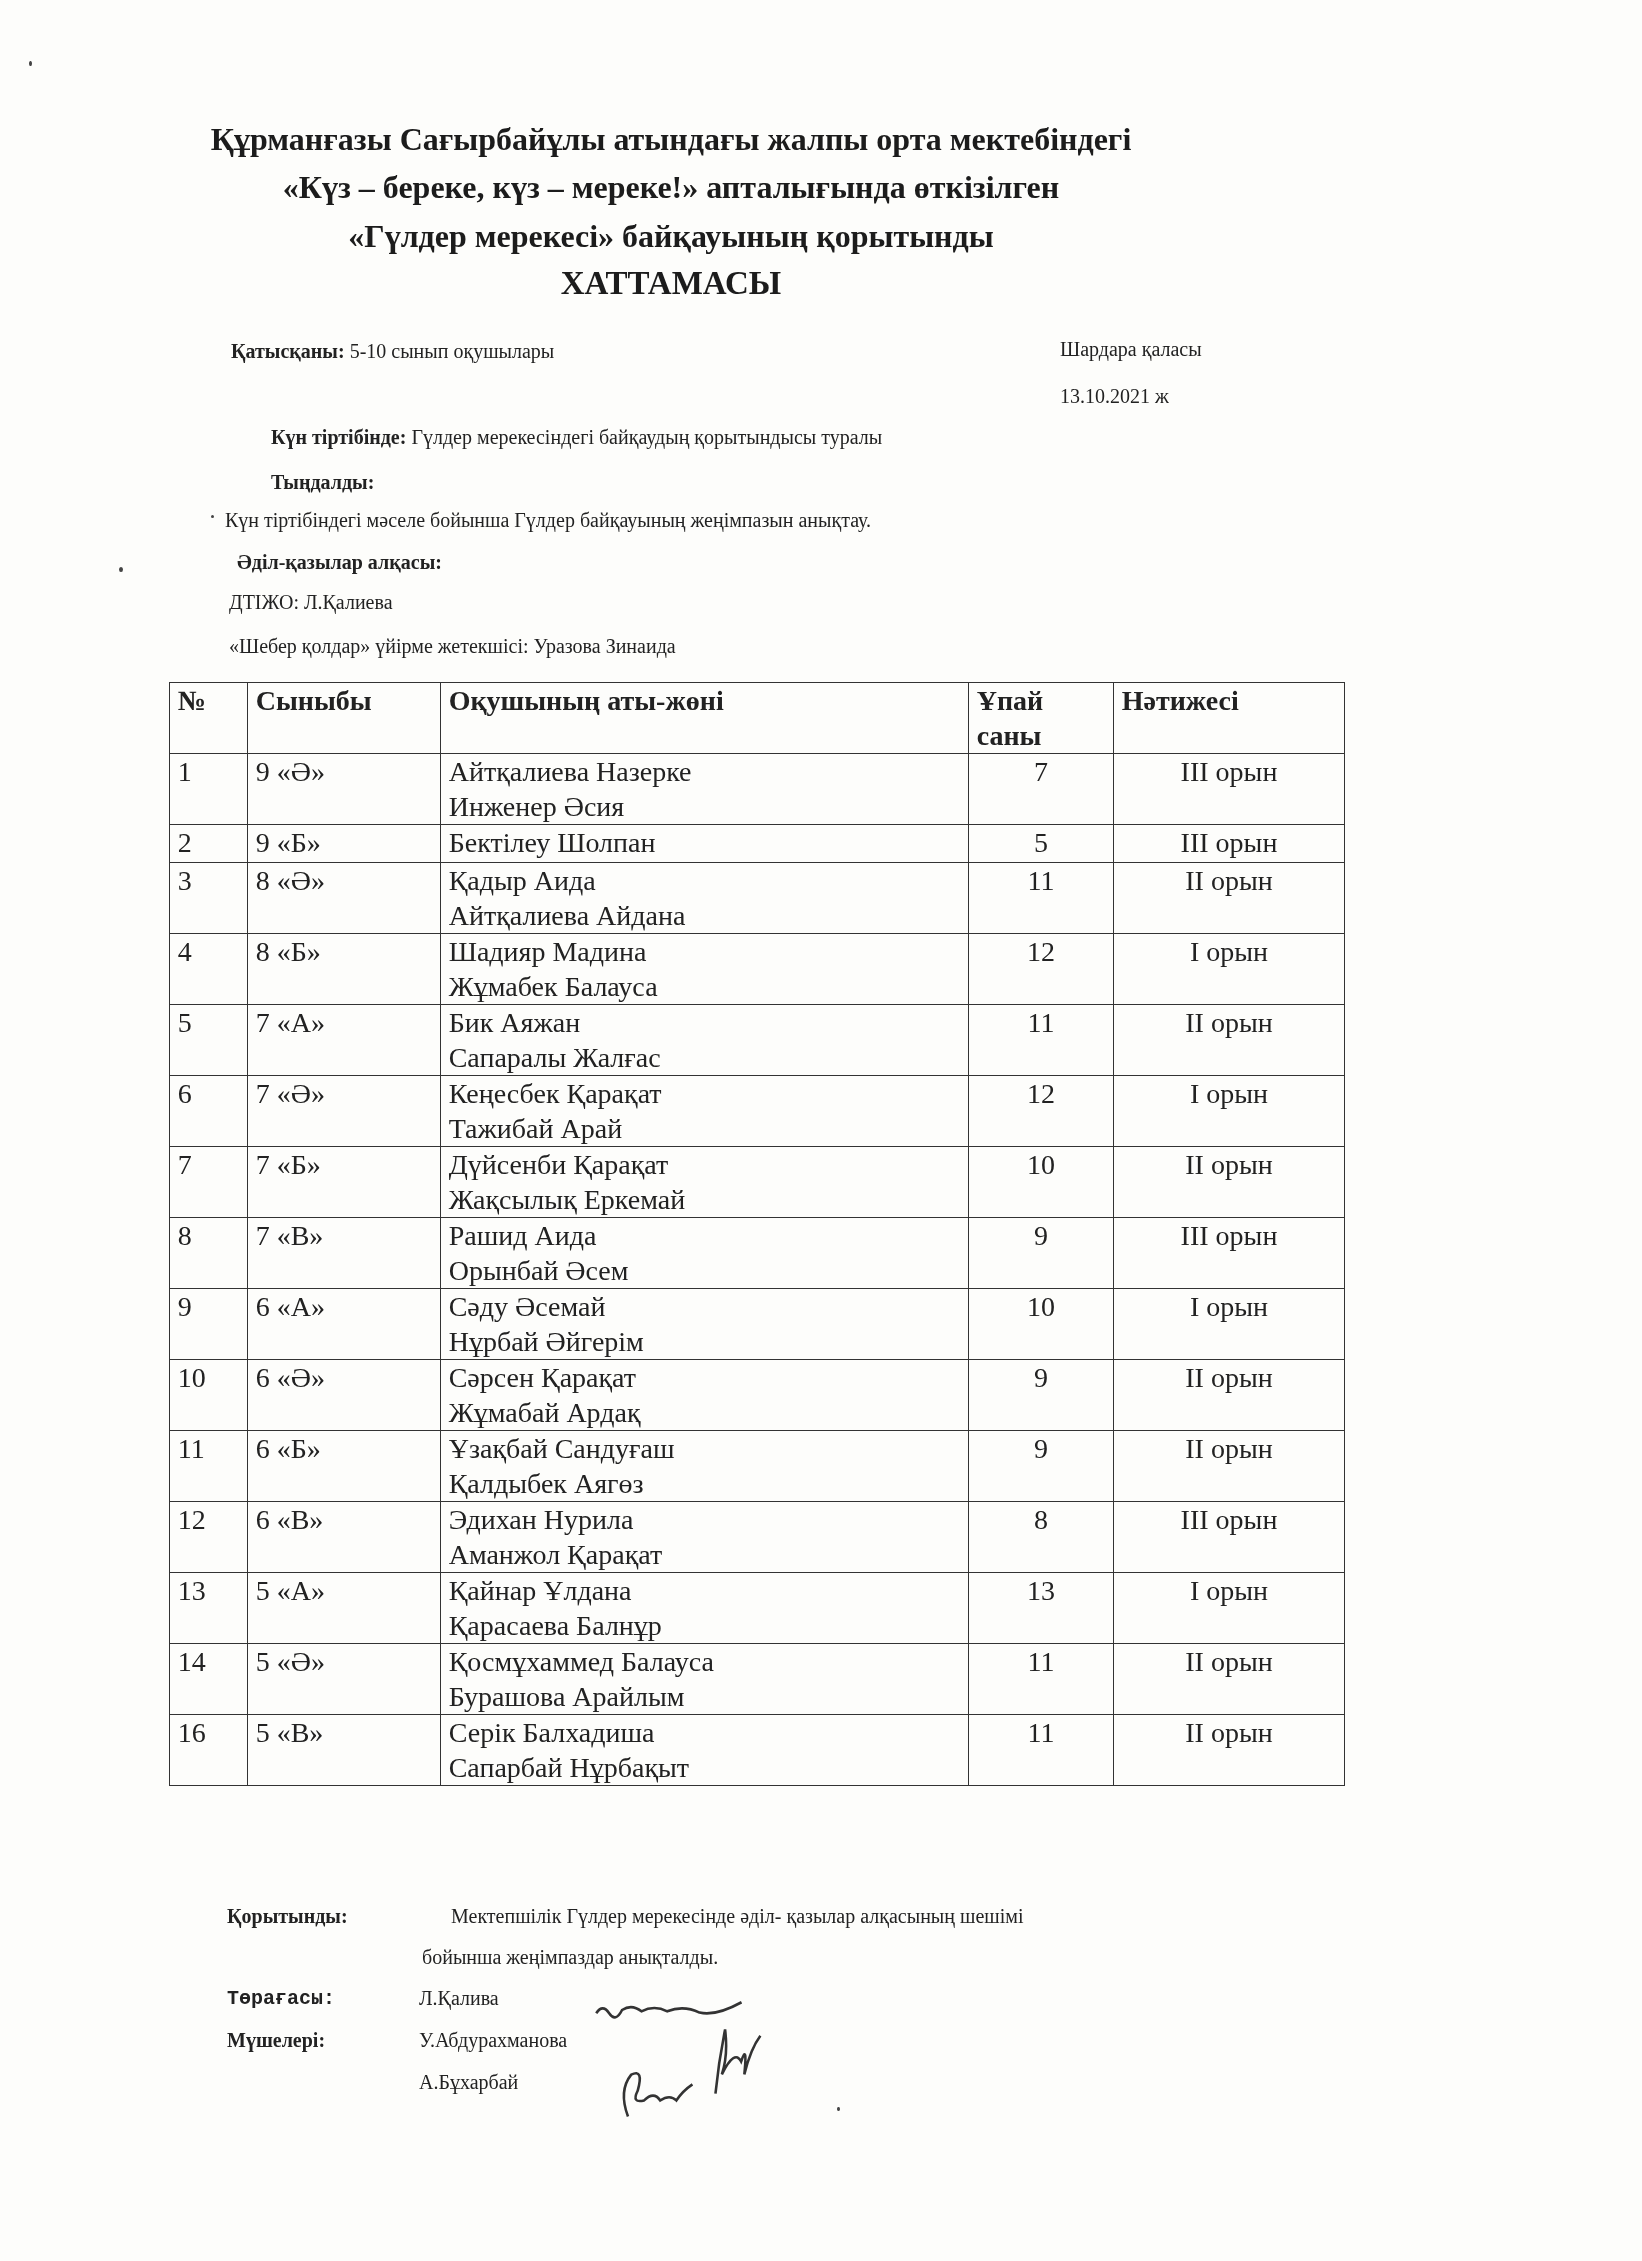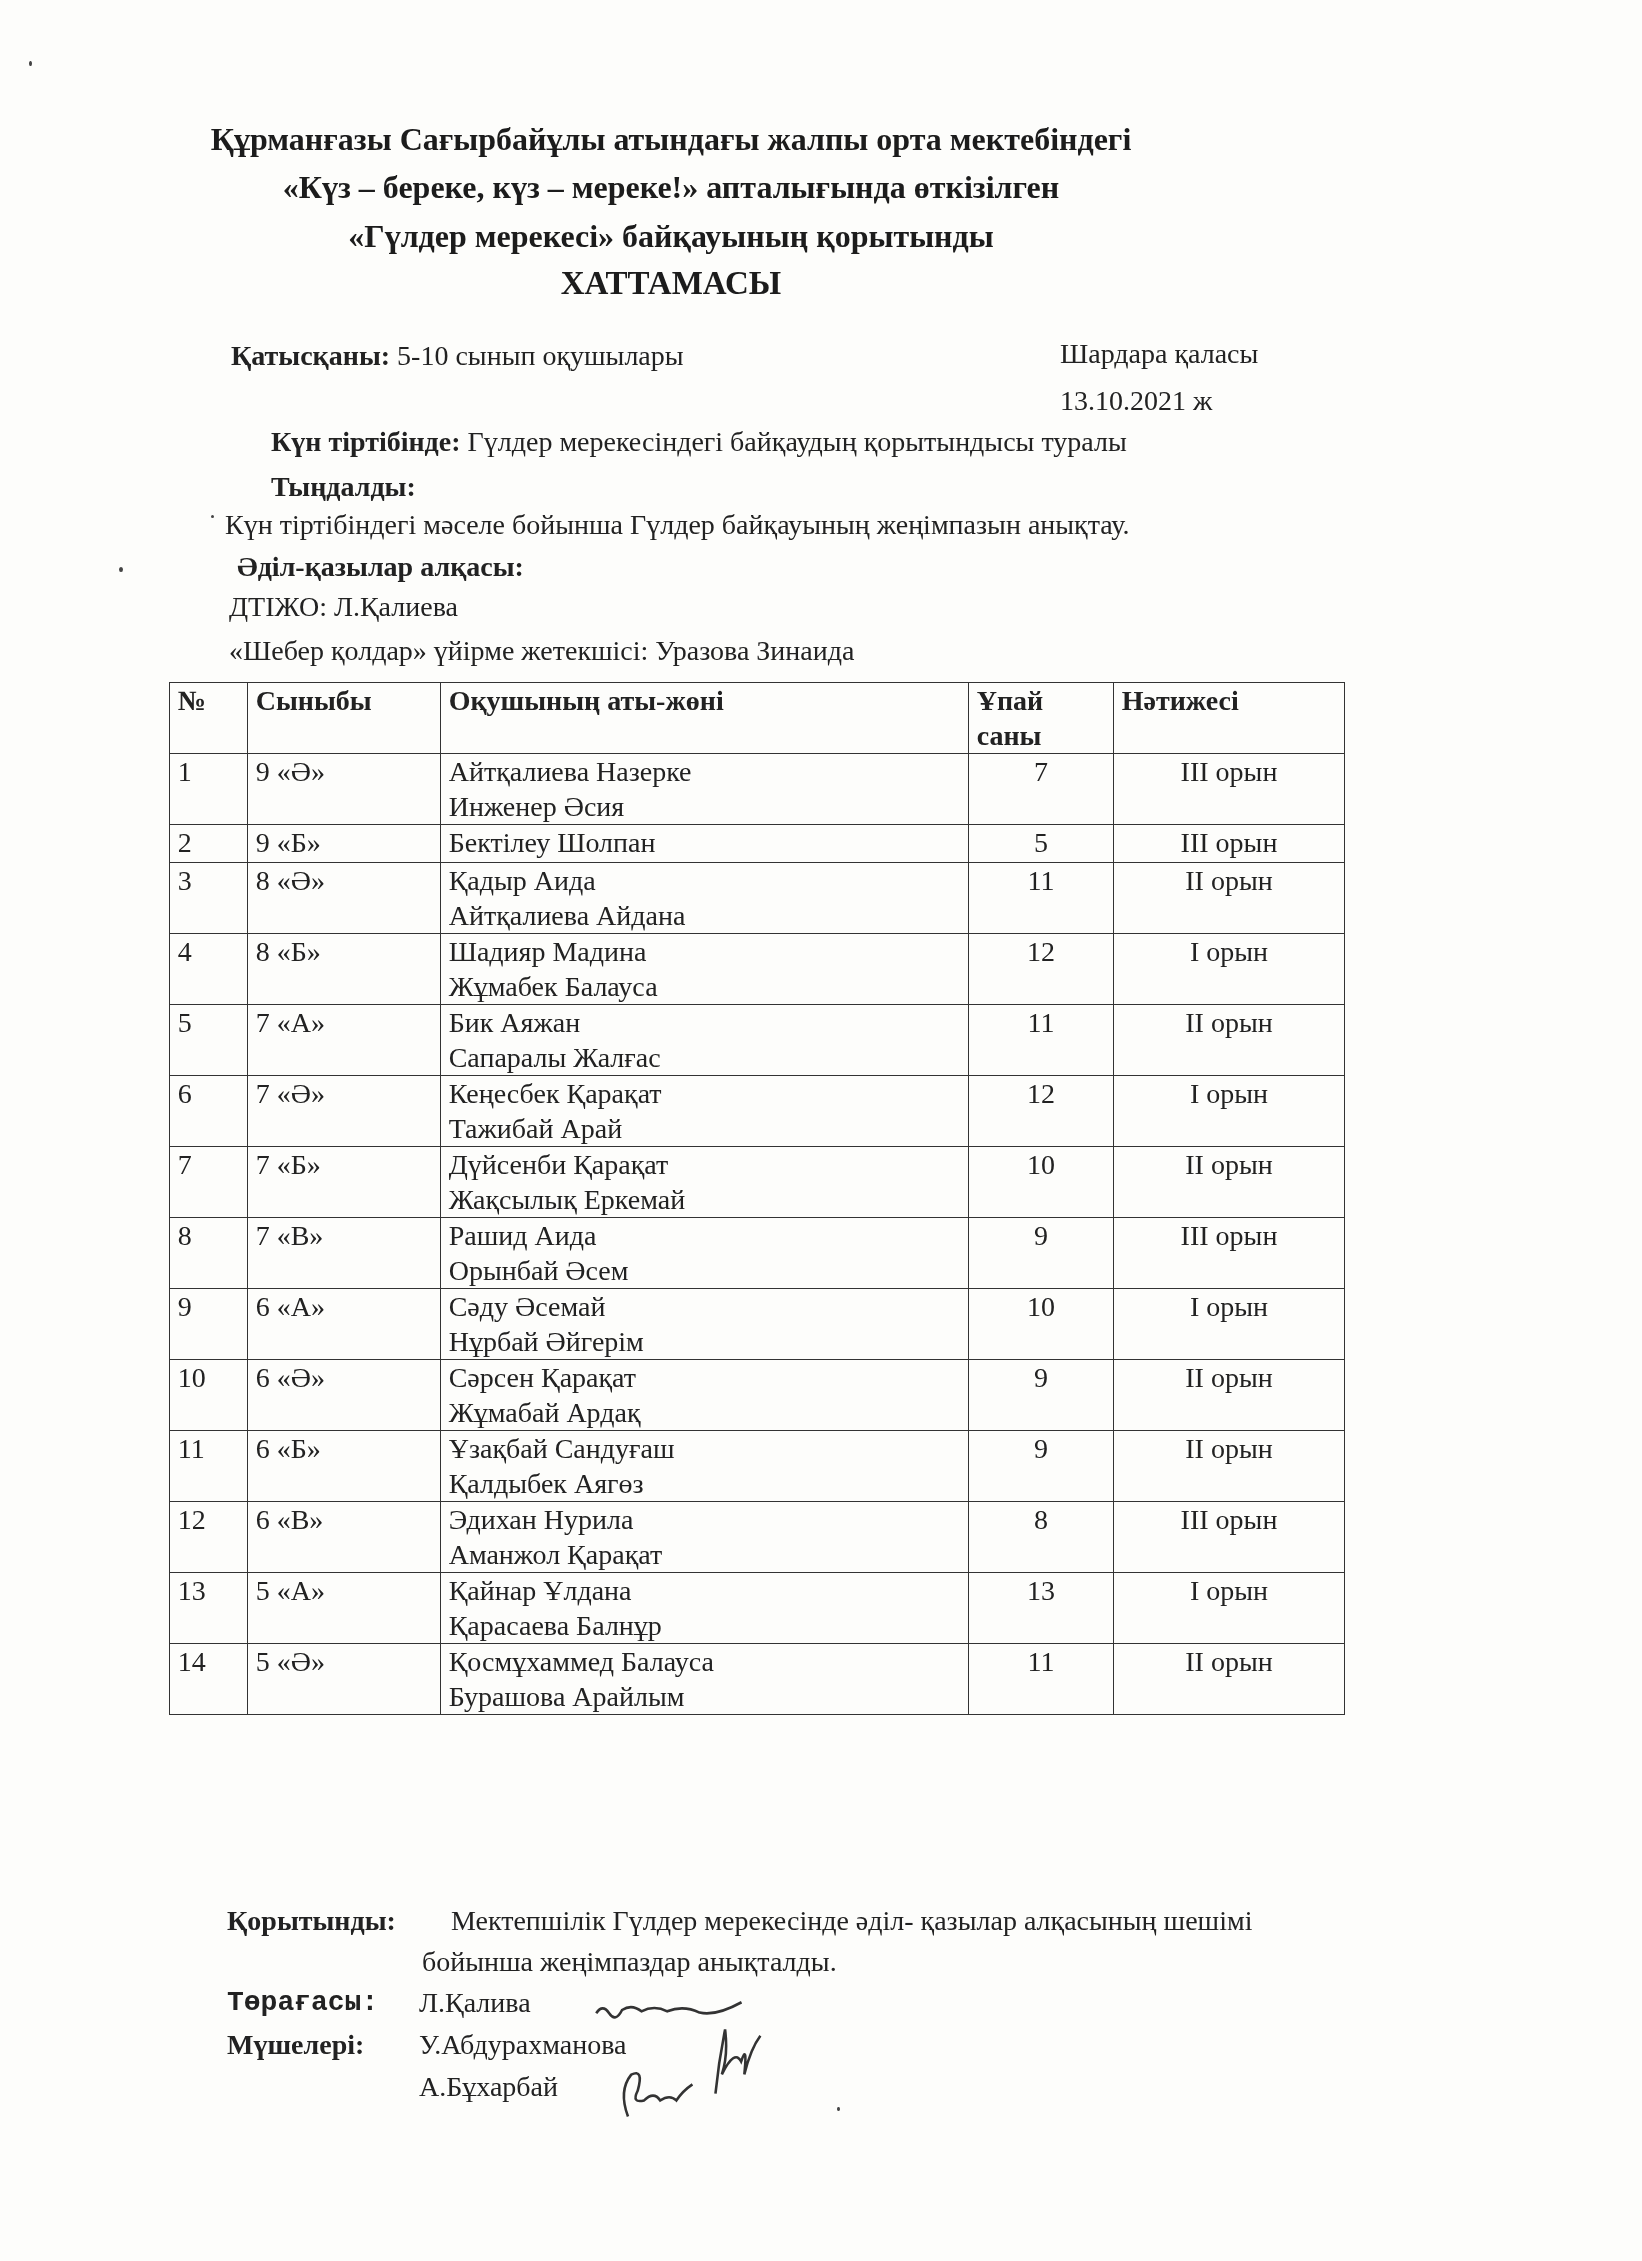--- a/index.html
+++ b/index.html
@@ -9,21 +9,21 @@
     position: relative;
     overflow: hidden;
     font-family: "Liberation Serif", "DejaVu Serif", serif;
     color: #222;
   }
   .abs { position: absolute; white-space: nowrap; }
   .title-line {
     position: absolute; left: 0; width: 1342px; text-align: center;
     font-weight: bold; font-size: 32px; letter-spacing: 0px; color: #1c1c1c;
   }
-  .txt { font-size: 28px; }
+  .txt { font-size: 20px; }
   .bold { font-weight: bold; }
   table.results {
     position: absolute; left: 169px; top: 682px;
     width: 1174px;
     border-collapse: collapse;
     table-layout: fixed;
     font-size: 28px;
   }
   table.results td, table.results th {
     border: 1.9px solid #333;
@@ -217,20 +217,30 @@
     <tr class="body-row">
       <td>14</td>
       <td>5 «Ә»</td>
       <td>
           <span class="name-line">Қосмұхаммед Балауса</span>
           <span class="name-line">Бурашова Арайлым</span>
         </td>
       <td class="c-score">11</td>
       <td class="c-res">II орын</td>
     </tr>
+    <tr class="body-row">
+      <td>16</td>
+      <td>5 «В»</td>
+      <td>
+          <span class="name-line">Серік Балхадиша</span>
+          <span class="name-line">Сапарбай Нұрбақыт</span>
+        </td>
+      <td class="c-score">11</td>
+      <td class="c-res">II орын</td>
+    </tr>
   </tbody>
 </table>
 
 <div class="abs txt bold" style="left:227px; top:1905px;">Қорытынды:</div>
 <div class="abs txt" style="left:451px; top:1905px;">Мектепшілік Гүлдер мерекесінде  әділ- қазылар алқасының шешімі</div>
 <div class="abs txt" style="left:422px; top:1946px;">бойынша жеңімпаздар анықталды.</div>
 
 <div class="abs txt bold" style="left:227px; top:1987px;font-family:Liberation Mono, monospace;">Төрағасы:</div>
 <div class="abs txt" style="left:419px; top:1987px;">Л.Қалива</div>
 <svg class="sig" style="left:593px; top:1997px;" width="155" height="26" viewBox="0 0 240 40">

